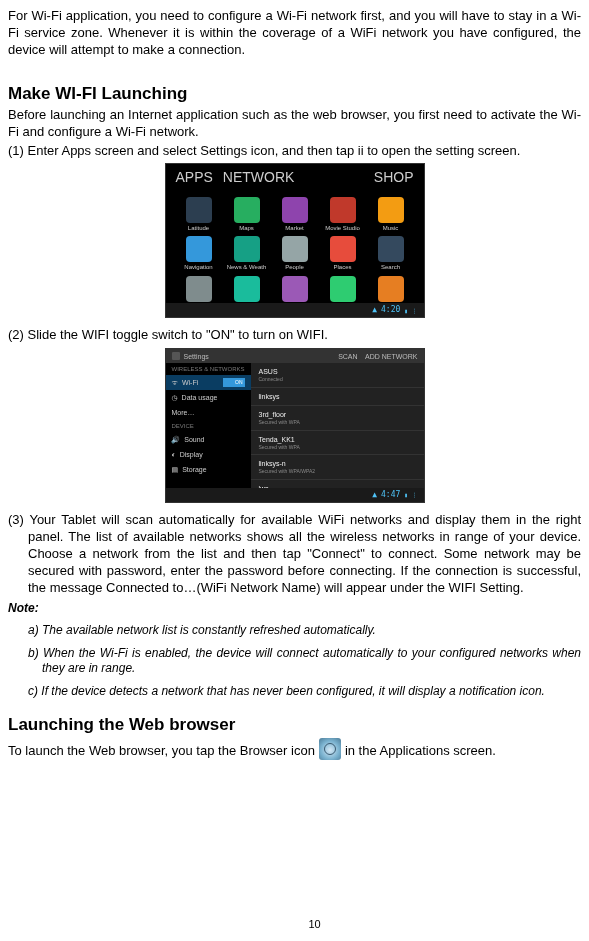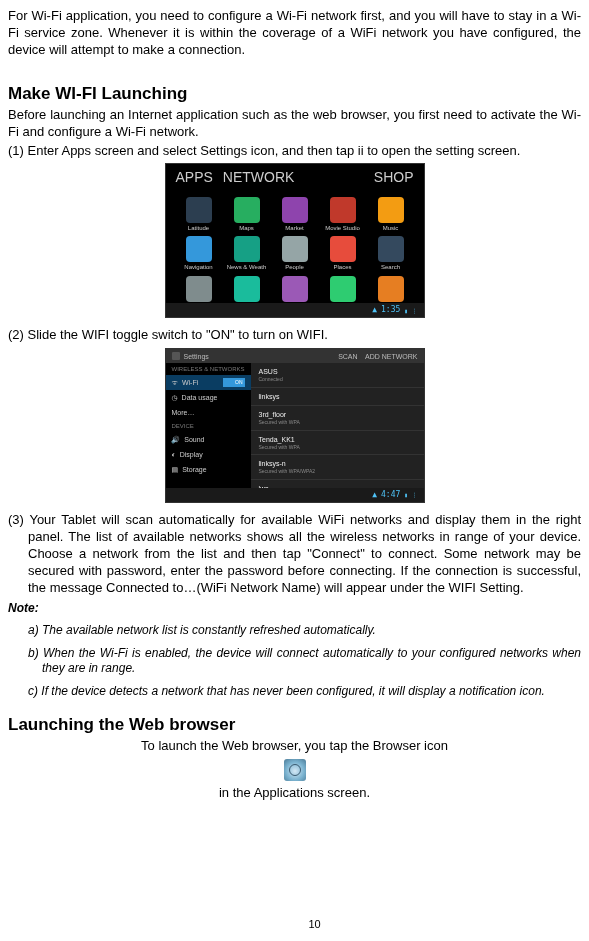--- a/index.html
+++ b/index.html
@@ -116,21 +116,21 @@
       display: flex;
       align-items: center;
       justify-content: flex-end;
       padding: 0 6px;
       color: #4fc3f7;
       font-size: 8px;
       font-family: monospace;
     }
     .note-title { font-style: italic; font-weight: bold; font-size: 12px; margin-top: 4px; }
     .note-item { font-style: italic; font-size: 12px; margin-left: 20px; text-indent: -14px; padding-left: 14px; text-align: justify; margin-top: 7px; }
-    .browser-line { display: flex; align-items: center; flex-wrap: wrap; gap: 4px; margin-bottom: 4px; flex-direction: column; }
+    .browser-line { display: flex; align-items: flex-end; flex-wrap: wrap; gap: 4px; margin-bottom: 4px; }
     .browser-icon {
       display: inline-block;
       width: 22px; height: 22px;
       background: radial-gradient(circle at 50% 55%, #d4e8f5 0%, #7bb3d0 55%, #4a7a96 100%);
       border-radius: 3px;
       vertical-align: middle;
       position: relative;
     }
     .browser-icon::after {
       content: "";
@@ -224,21 +224,21 @@
           <div class="app-icon" style="background: rgb(46, 204, 113);"></div>
           <div class="app-label">Talk</div>
         </div>
         <div class="app-item">
           <div class="app-icon" style="background: rgb(230, 126, 34);"></div>
           <div class="app-label">Video</div>
         </div>
       </div>
     <div class="shot1-bottom">
       <span style="margin-right:4px;">▲</span>
-      <span>1:35</span>
+      <span>4:20</span>
       <span style="margin-left:4px;font-size:6px;">▮ ⋮</span>
     </div>
   </div>
 </div>
 
 <p class="step">(2) Slide the WIFI toggle switch to "ON" to turn on WIFI.</p>
 
 <div class="screenshot-wrap">
   <div class="screenshot2">
     <div class="shot2-header">

